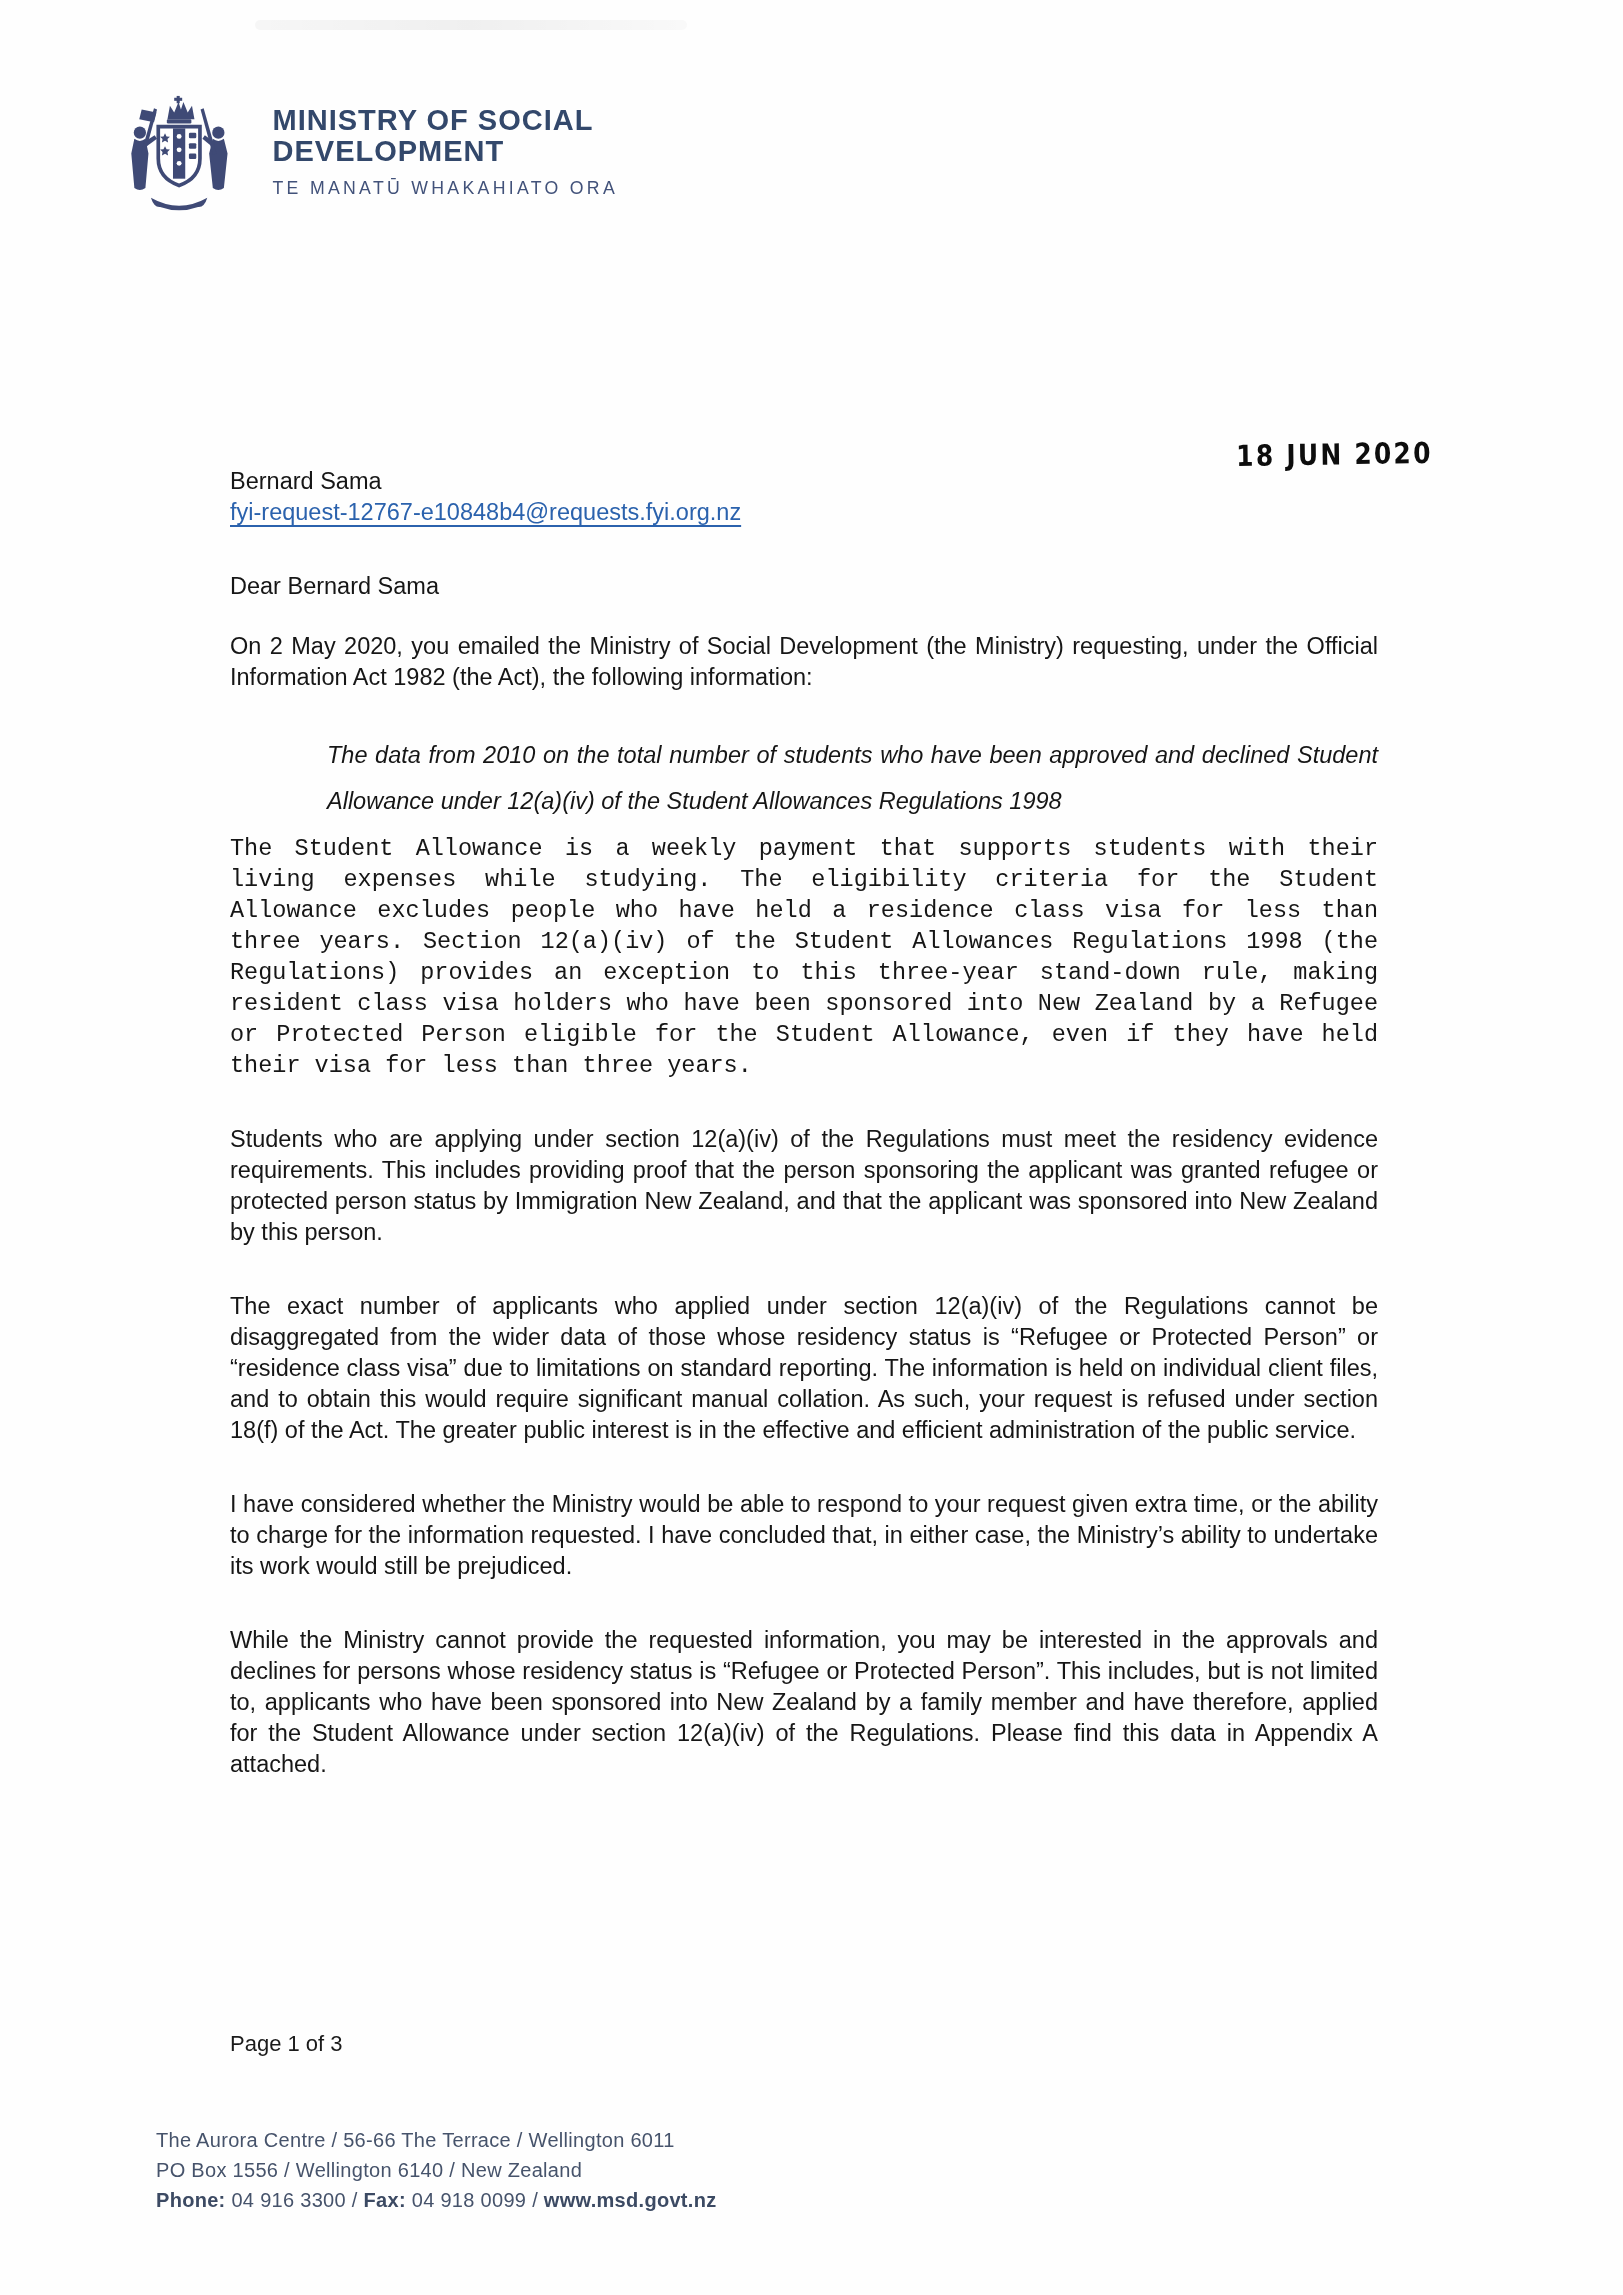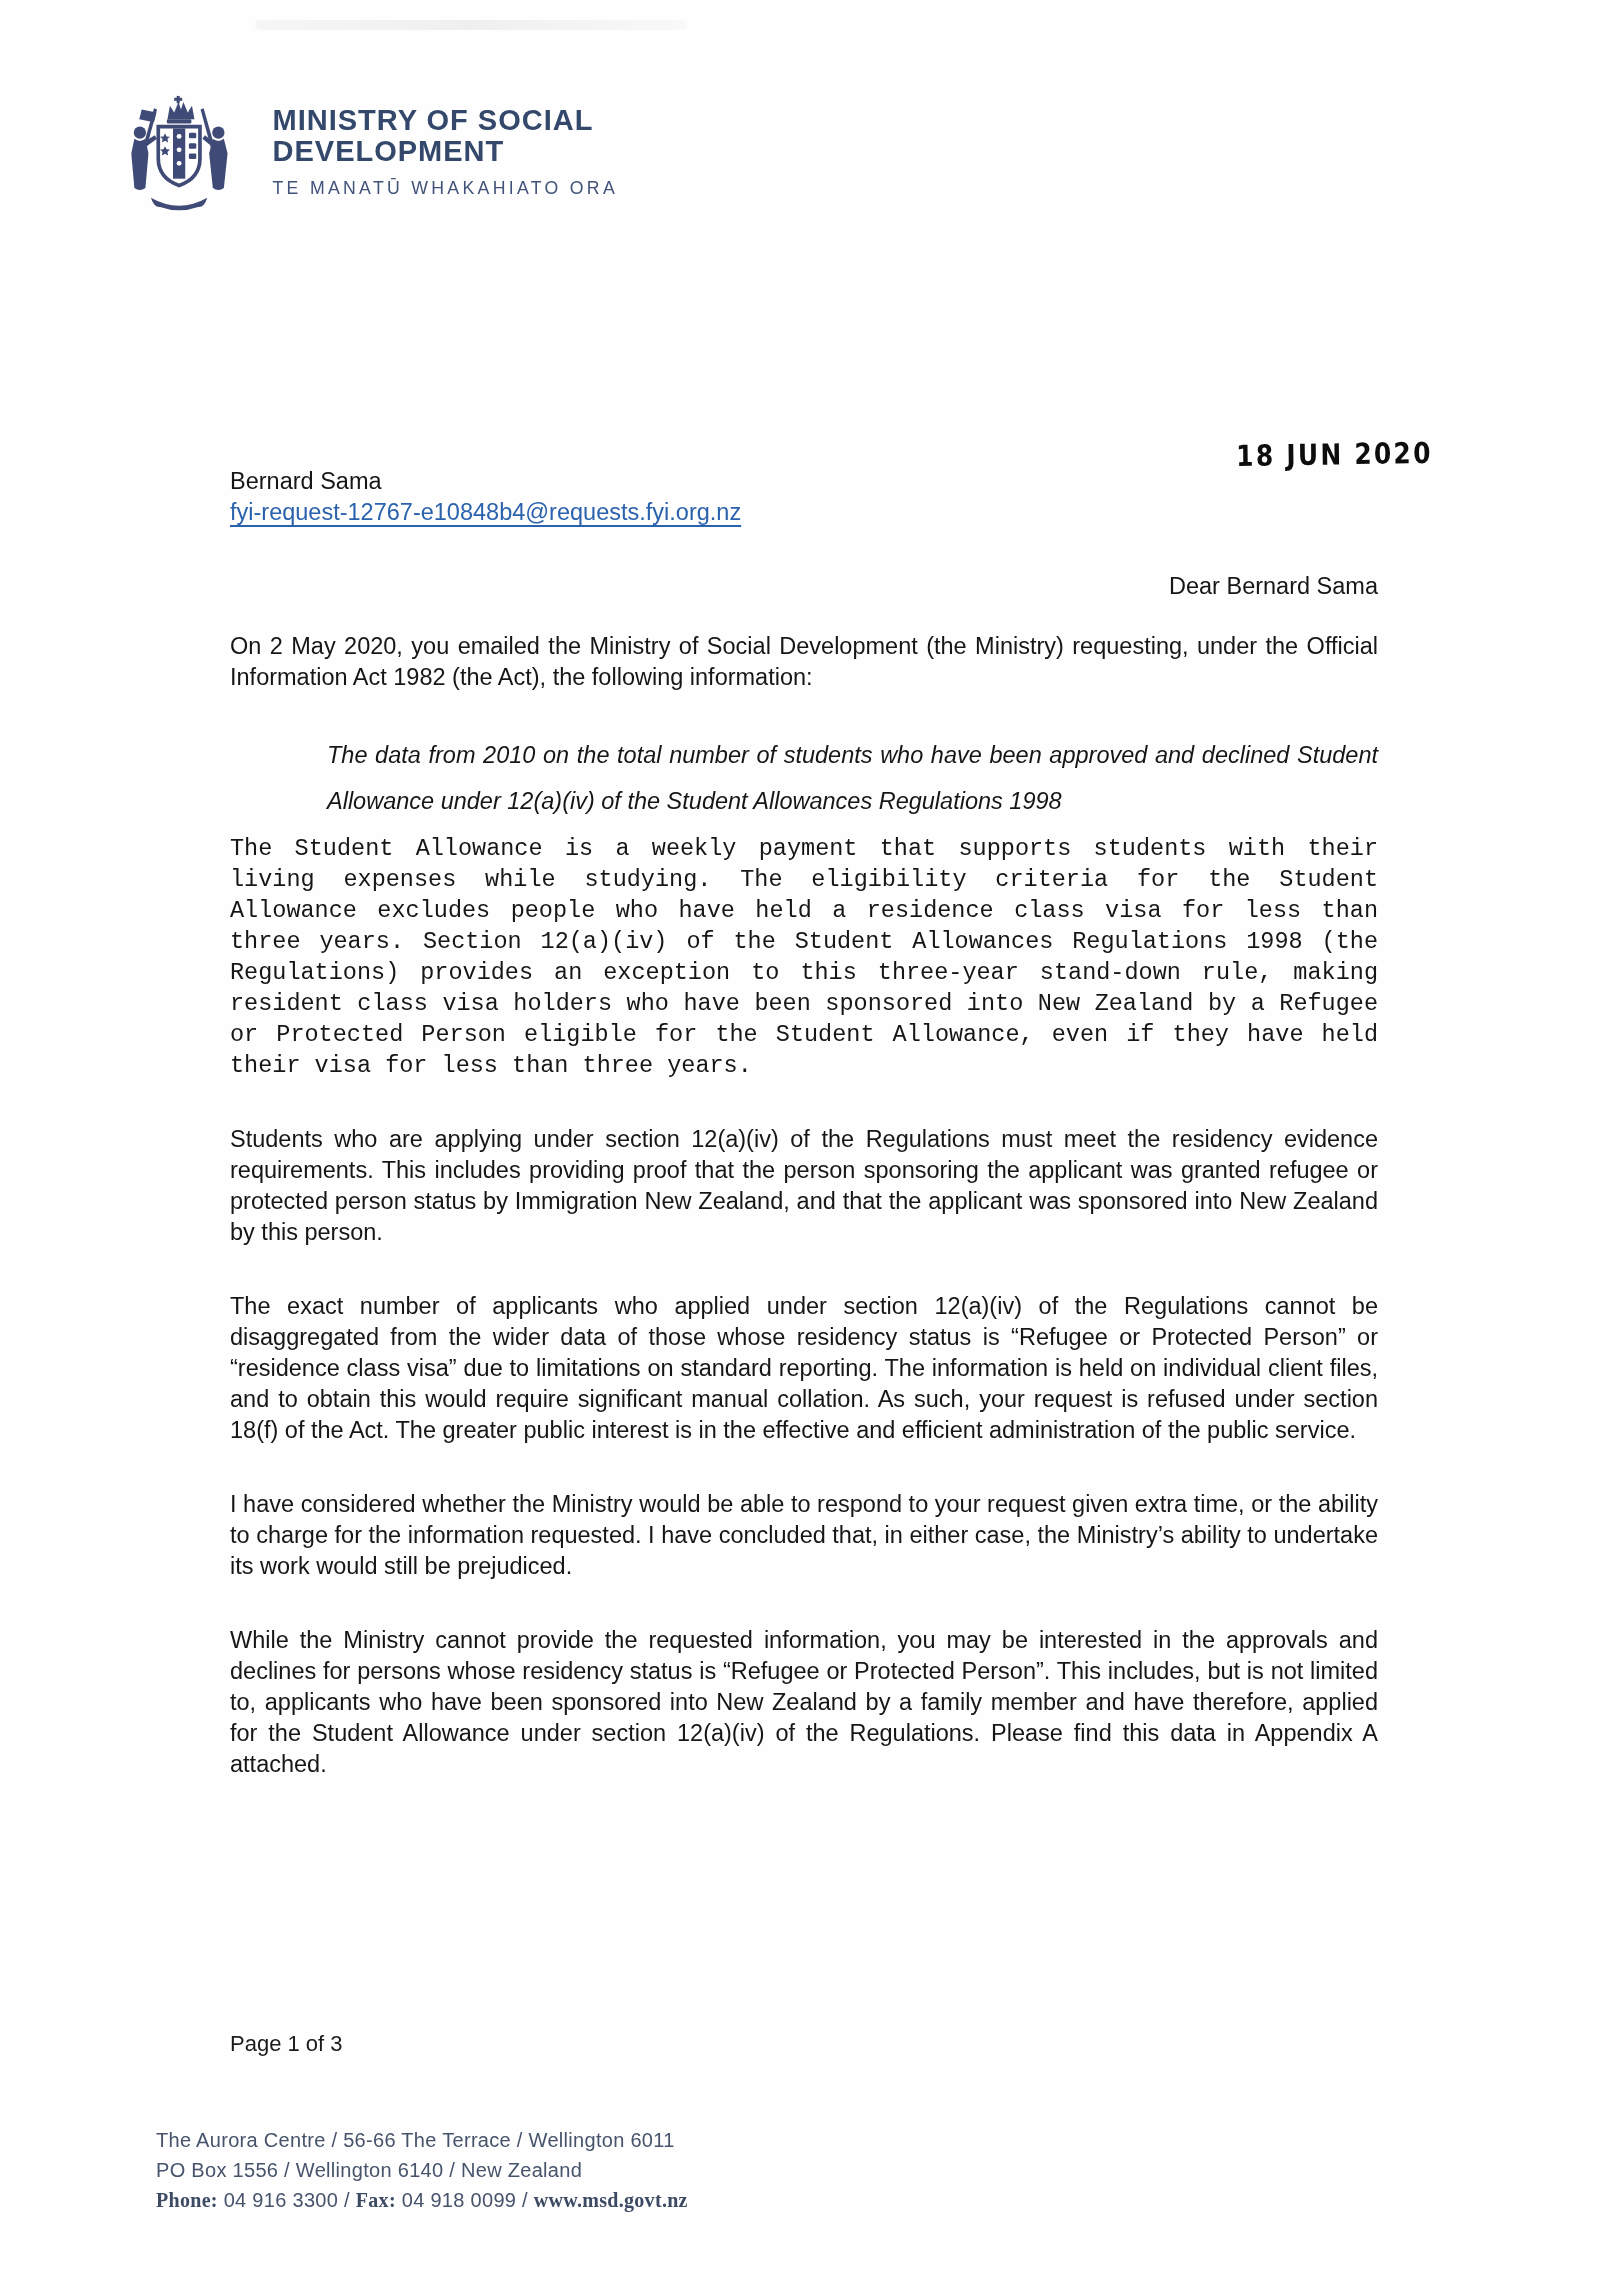--- a/index.html
+++ b/index.html
@@ -48,21 +48,21 @@
     position:absolute; left:230px; top:466px; width:1148px;
     font-size:23.5px; line-height:31px; color:#161616;
   }
   .recipient-name { }
   .email-link {
     color:#2b62ad; text-decoration:underline;
     text-decoration-thickness:1.6px; text-underline-offset:4.6px;
     cursor:pointer;
     text-align:right;
   }
-  .salutation { margin-top:43px;text-align:right; }
+  .salutation { margin-top:43px; }
   p.body { margin:43px 0 0; text-align:justify; }
   p.body.first { margin-top:29px; }
   p.body.after-quote { margin-top:9.2px;font-family:Liberation Mono, monospace; }
   blockquote.request-quote {
     margin:39px 0 0 97px; padding:0;
     font-style:italic; line-height:46px; text-align:justify;
   }
 
   
   .page-number {
@@ -70,21 +70,21 @@
     text-align:left; font-size:22px; color:#1b1b1b;
   }
 
   
   .footer {
     position:absolute; left:122px; top:2125px;
     font-size:20px; line-height:30px; letter-spacing:0.3px;
     color:#46536b;
     margin-left:34px;
   }
-  .footer b { font-weight:700; color:#3c4a63;font-family:Liberation Serif, serif; }
+  .footer b { font-weight:700; color:#3c4a63; }
 </style>
 </head>
 <body>
 
 <div class="page">
 
   <div class="scan-artifact"></div>
 
   <div class="logo">
     <div class="crest">

